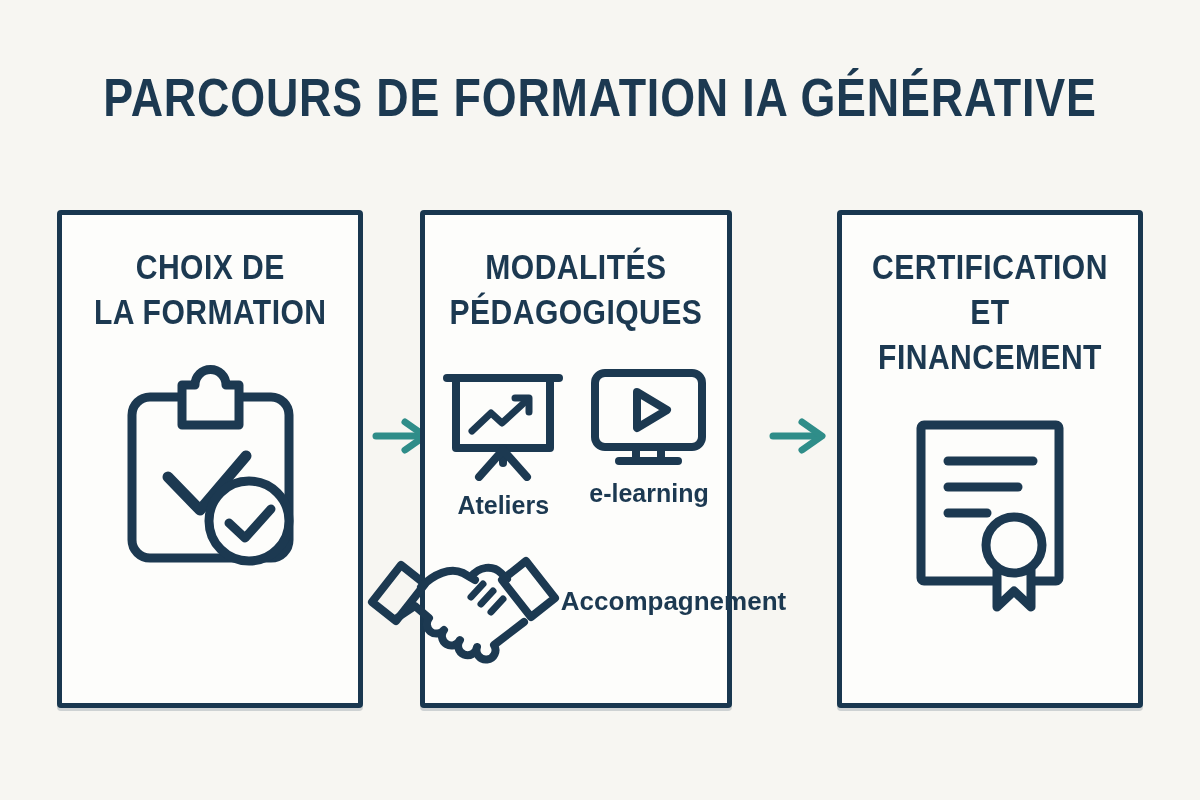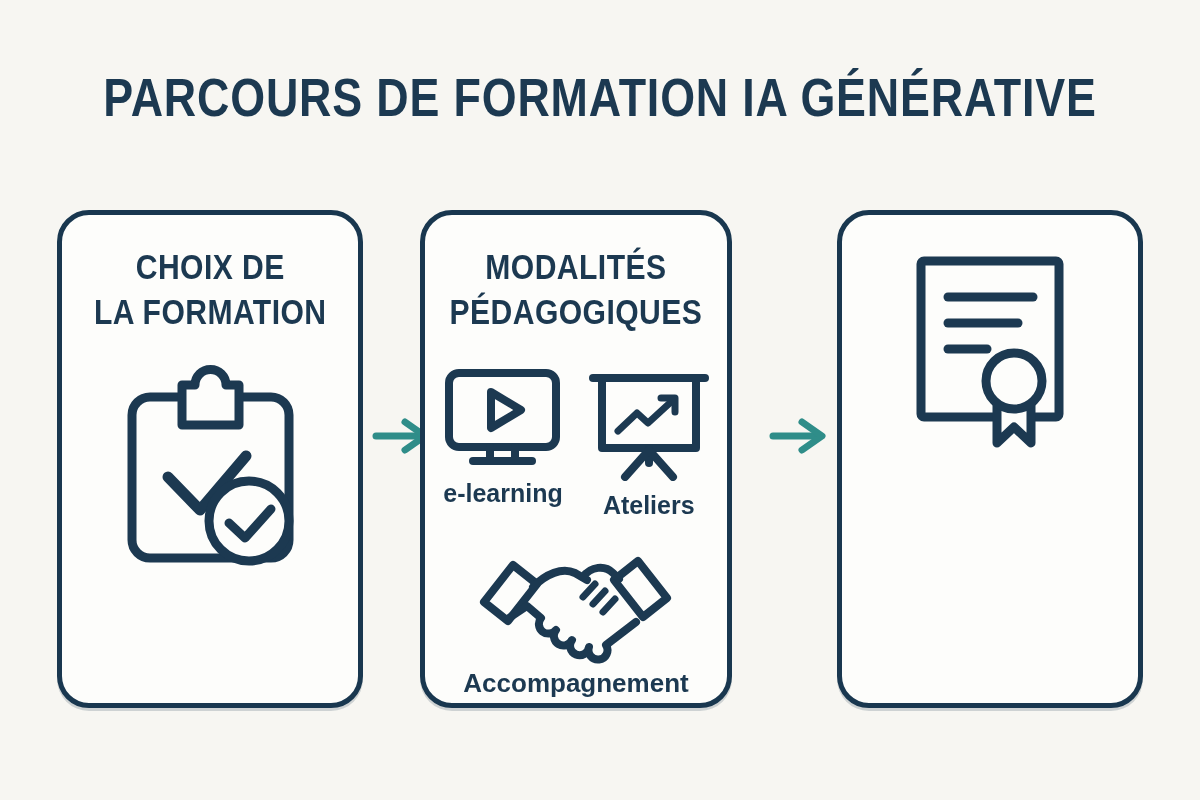--- a/index.html
+++ b/index.html
@@ -9,39 +9,39 @@
     font-family:"Liberation Sans","DejaVu Sans",sans-serif;
     color:#1c3951;
   }
   .title{
     position:absolute;top:66px;left:0;width:1200px;text-align:center;
     font-size:54px;font-weight:800;letter-spacing:1px;color:#1c3951;
     transform:scaleX(0.83);white-space:nowrap;
   }
   .card{
     position:absolute;top:210px;height:498px;box-sizing:border-box;
-    background:#fdfdfb;border:5px solid #19374f;border-radius:32px;
+    background:#fdfdfb;border:5px solid #19374f;border-radius:4px;
     box-shadow:0 3px 0 rgba(22,50,74,0.18);
     display:flex;flex-direction:column;align-items:center;
   }
   .card-1{left:57px;width:306px;}
   .card-2{left:420px;width:312px;}
   .card-3{left:837px;width:306px;}
   .card-heading{
     margin-top:30px;text-align:center;font-weight:800;font-size:35px;
     line-height:1.28;color:#1c3951;letter-spacing:0.5px;
   }
   .card-heading .line{transform:scaleX(0.86);}
   .icon-wrap{display:flex;flex-direction:column;align-items:center;}
   .card-1 .main-icon{margin-top:20px;}
   .card-3 .main-icon{margin-top:40px;}
   .modalities-row{display:flex;gap:26px;margin-top:34px;align-items:flex-start;}
   .modality{display:flex;flex-direction:column;align-items:center;}
   .modality-label{margin-top:10px;font-size:25px;font-weight:700;color:#1c3951;}
-  .handshake-block{margin-top:16px;display:flex;flex-direction:column;align-items:center;}
+  .handshake-block{margin-top:16px;display:flex;flex-direction:row;align-items:center;}
   .handshake-block .modality-label{margin-top:2px;font-size:26px;}
   .arrow{position:absolute;top:416px;}
   .arrow-1{left:372px;}
   .arrow-2{left:769px;}
   svg{display:block;}
   svg .stroke{fill:none;stroke:#1c3951;stroke-linecap:round;stroke-linejoin:round;}
   svg .fillbg{fill:#fdfdfb;stroke:#1c3951;stroke-linecap:round;stroke-linejoin:round;}
   svg .teal{fill:none;stroke:#2f8d89;stroke-linecap:round;stroke-linejoin:round;}
 </style>
 </head>
@@ -73,41 +73,41 @@
 </div>
 
 <div class="card card-2">
   <div class="card-heading">
     <div class="line">MODALITÉS</div>
     <div class="line">PÉDAGOGIQUES</div>
   </div>
   <div class="modalities-row">
     <div class="modality">
       <span>
-        <svg width="115" height="100" viewBox="0 0 115 100">
-          <rect class="stroke" stroke-width="8" x="4" y="4" width="107" height="74" rx="10"></rect>
-          <path class="stroke" stroke-width="8" d="M46,23 L76,41 L46,59 Z"></path>
-          <path class="stroke" stroke-width="8" d="M45,78 V88 M70,78 V88"></path>
-          <path class="stroke" stroke-width="8" d="M28,92 H87"></path>
-        </svg>
-      </span>
-      <div class="modality-label">e-learning</div>
-    </div>
-    <div class="modality">
-      <span>
         <svg width="120" height="112" viewBox="0 0 120 112">
           <rect class="stroke" stroke-width="8" x="13" y="9" width="94" height="70"></rect>
           <path class="stroke" stroke-width="8" d="M4,9 H116"></path>
           <path class="stroke" stroke-width="7" d="M29,62 L48,44 L59,54 L83,32"></path>
           <path class="stroke" stroke-width="7" d="M72,29 H86 V43"></path>
           <path class="stroke" stroke-width="8" d="M60,79 V94"></path>
           <path class="stroke" stroke-width="8" d="M60,81 L36,108 M60,81 L84,108"></path>
         </svg>
       </span>
       <div class="modality-label">Ateliers</div>
+    </div>
+    <div class="modality">
+      <span>
+        <svg width="115" height="100" viewBox="0 0 115 100">
+          <rect class="stroke" stroke-width="8" x="4" y="4" width="107" height="74" rx="10"></rect>
+          <path class="stroke" stroke-width="8" d="M46,23 L76,41 L46,59 Z"></path>
+          <path class="stroke" stroke-width="8" d="M45,78 V88 M70,78 V88"></path>
+          <path class="stroke" stroke-width="8" d="M28,92 H87"></path>
+        </svg>
+      </span>
+      <div class="modality-label">e-learning</div>
     </div>
   </div>
   <div class="handshake-block">
     <span>
       <svg width="195" height="130" viewBox="0 0 195 130">
         <path class="stroke" stroke-width="8" d="M6,66 L35,29 L59,48 L30,85 Z"></path>
         <path class="stroke" stroke-width="8" d="M189,62 L160,25 L136,44 L165,81 Z"></path>
         <path class="stroke" stroke-width="8" d="M55,51 C68,38 84,31 97,37 L109,44"></path>
         <path class="stroke" stroke-width="8" d="M105,41 C113,30 127,29 135,37 L141,43"></path>
         <path class="stroke" stroke-width="7" d="M117,48 L105,61 M127,55 L115,68 M137,63 L125,76"></path>
@@ -119,20 +119,24 @@
 </div>
 
 <div class="arrow arrow-2">
   <svg width="62" height="40" viewBox="0 0 62 40">
     <path class="teal" stroke-width="7" d="M4,20 H46"></path>
     <path class="teal" stroke-width="7" d="M33,6 L53,20 L33,34"></path>
   </svg>
 </div>
 
 <div class="card card-3">
+  <div class="card-heading">
+    <div class="line">CERTIFICATION</div>
+    <div class="line">ET FINANCEMENT</div>
+  </div>
   <div class="icon-wrap main-icon">
     <svg width="150" height="195" viewBox="0 0 150 195">
       <rect class="stroke" stroke-width="9" x="6" y="6" width="138" height="156" rx="3"></rect>
       <path class="stroke" stroke-width="9" d="M33,42 H118"></path>
       <path class="stroke" stroke-width="9" d="M33,68 H103"></path>
       <path class="stroke" stroke-width="9" d="M33,94 H72"></path>
       <path class="fillbg" stroke-width="9" d="M82,142 L82,188 L99,172 L116,188 L116,142 Z"></path>
       <circle class="fillbg" stroke-width="9" cx="99" cy="126" r="28"></circle>
     </svg>
   </div>

